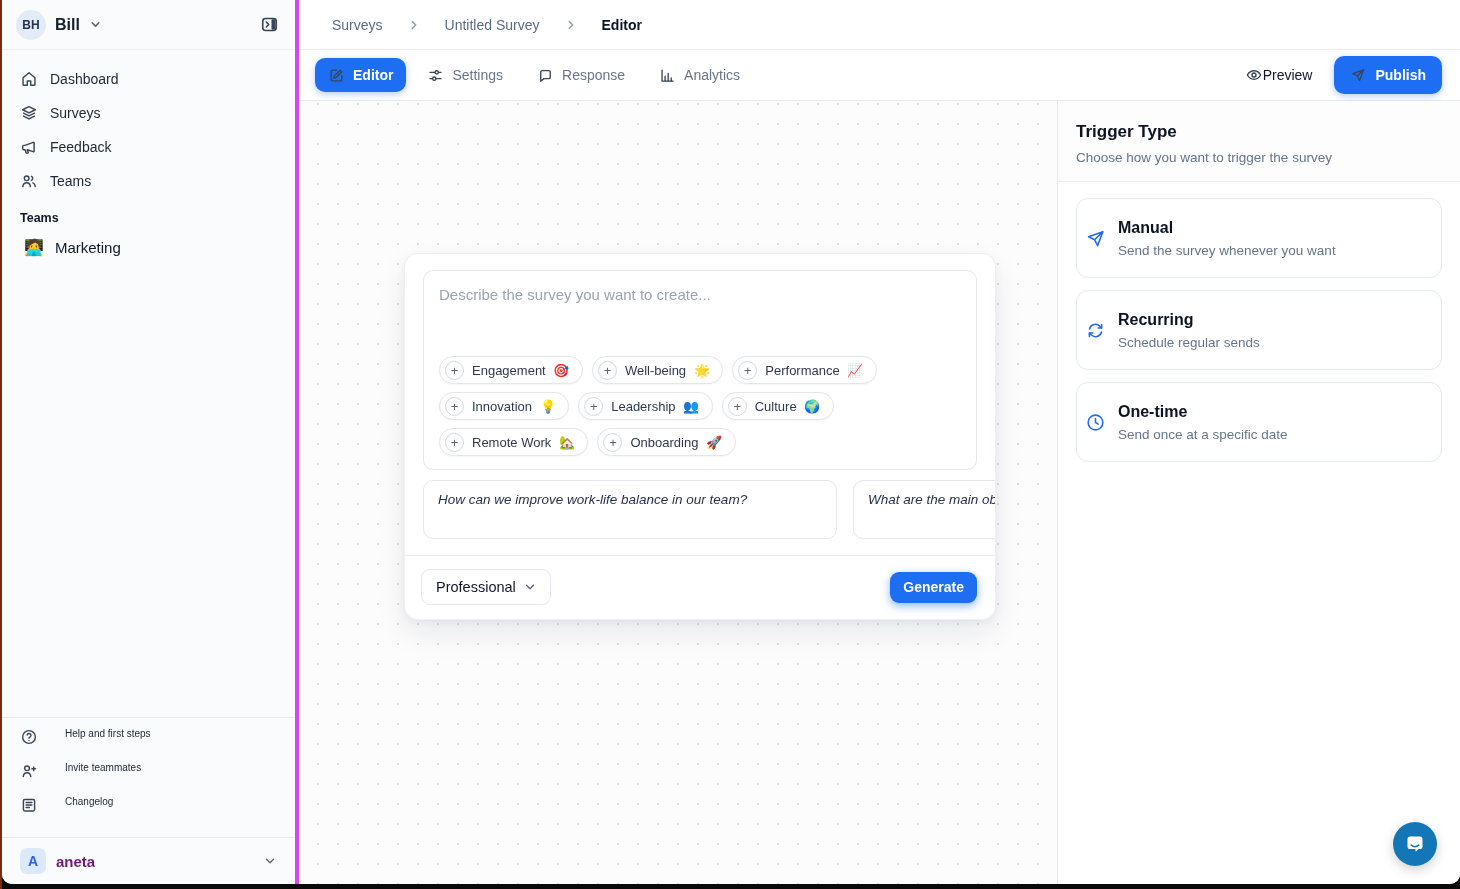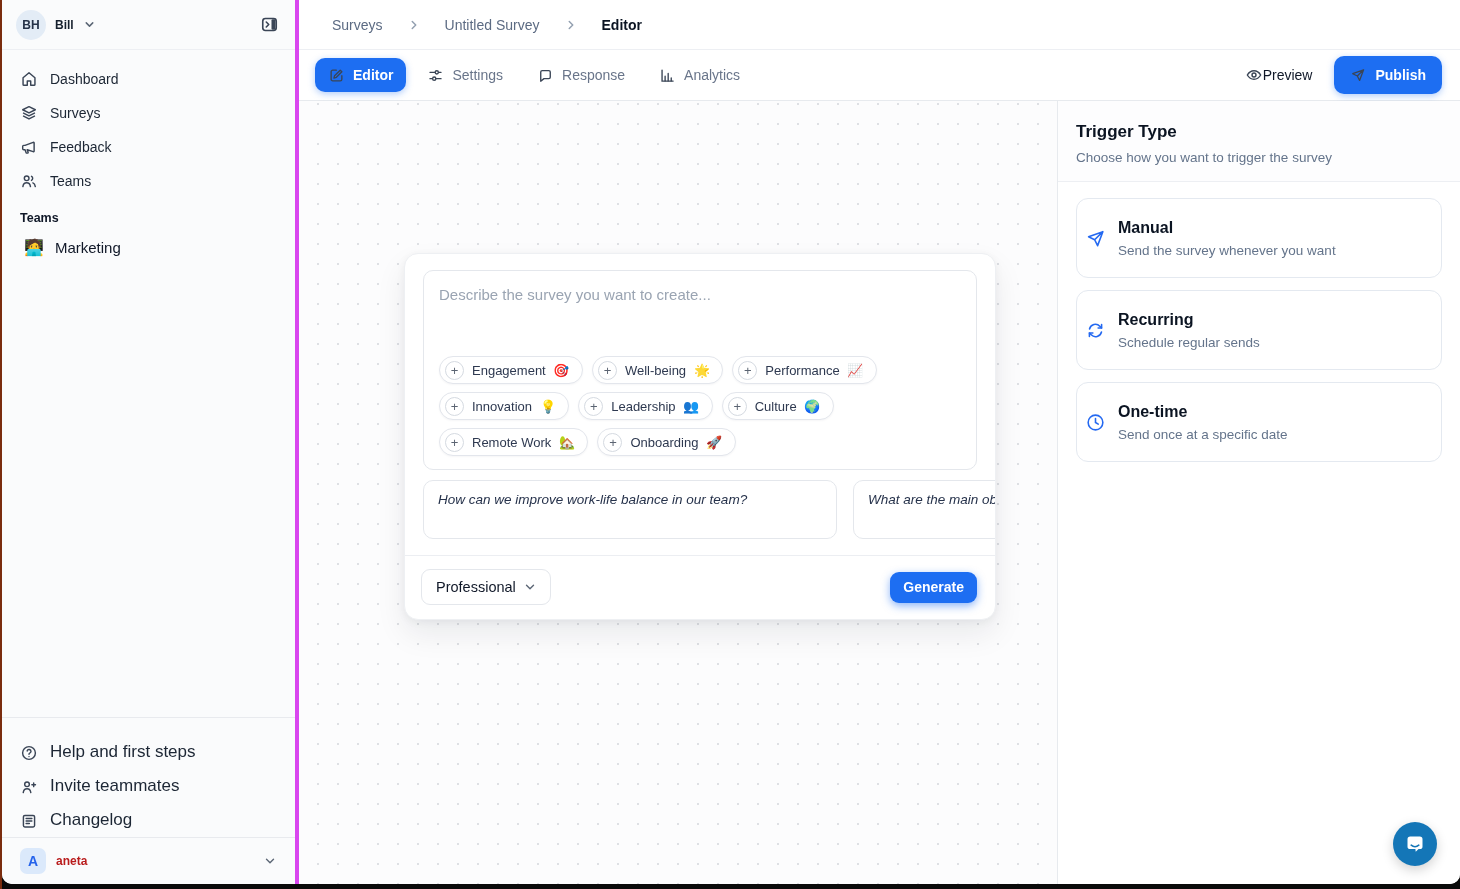--- a/index.html
+++ b/index.html
@@ -6,37 +6,37 @@
   html,body { width:1460px; height:889px; }
   body { background:#0a0a0a; font-family:"Liberation Sans", sans-serif; position:relative; overflow:hidden; }
   .screen-edge { position:absolute; left:0; top:0; width:2px; height:100%; background:#7a2c0e; }
   .window { position:absolute; left:2px; top:0; right:0; bottom:5px; background:#fff; border-radius:0 0 10px 10px; overflow:hidden; display:flex; }
 
   
   .sidebar { width:297px; background:#fafbfc; border-right:4px solid #d946ef; display:flex; flex-direction:column; flex-shrink:0; }
   .sidebar-header { height:50px; display:flex; align-items:center; gap:8px; padding:0 13px 0 14px; border-bottom:1px solid #edeff3; }
   .ws-btn { display:flex; align-items:center; gap:9px; cursor:pointer; }
   .avatar-circle { width:30px; height:30px; border-radius:50%; background:#e3ecf6; color:#253248; font-size:12px; font-weight:700; display:flex; align-items:center; justify-content:center; }
-  .ws-name { font-size:12px; font-weight:700; color:#16202e; }
+  .ws-name { font-size:16px; font-weight:700; color:#16202e; }
   .icon { color:#3a4556; display:inline-flex; }
   .icon svg { display:block; }
   .chev-sm { color:#5b6675; }
   .spacer { flex:1; }
   .collapse-btn { width:26px; height:26px; display:flex; align-items:center; justify-content:center; color:#2c3646; cursor:pointer; border-radius:6px; }
   .nav { padding:12px 10px 0; }
   .nav-item { display:flex; align-items:center; gap:12px; padding:0 8px; height:34px; border-radius:8px; font-size:14px; color:#1c2634; cursor:pointer; }
   .nav-section-label { font-size:12.5px; font-weight:700; color:#101828; padding:13px 8px 5px; }
   .team-item { display:flex; align-items:center; gap:11px; padding:0 8px 0 12px; height:34px; font-size:15px; color:#101828; cursor:pointer; }
   .team-emoji { font-size:16px; }
   .sidebar-footer { margin-top:auto; border-top:1px solid #e8eaee; padding:10px 10px 4px; }
-  .footer-item { display:flex; align-items:flex-end; gap:12px; padding:0 8px; height:34px; border-radius:8px; font-size:17px; color:#1c2634; cursor:pointer; }
+  .footer-item { display:flex; align-items:flex-start; gap:27px; padding:0 8px; height:34px; border-radius:8px; font-size:10px; color:#1c2634; cursor:pointer; }
   .footer-divider { height:1px; background:#e8eaee; margin:7px -10px 6px; }
   .user-row { display:flex; align-items:center; gap:10px; padding:4px 8px 6px; cursor:pointer; }
   .avatar-square { width:26px; height:26px; border-radius:7px; background:#dbe9fb; color:#2563eb; font-size:14px; font-weight:700; display:flex; align-items:center; justify-content:center; }
-  .user-name { font-size:12px; font-weight:700; color:#b91c1c; }
+  .user-name { font-size:15px; font-weight:700; color:#701a75; }
 
   
   .main { flex:1; display:flex; flex-direction:column; min-width:0; }
   .breadcrumb-bar { height:50px; border-bottom:1px solid #edeff3; display:flex; align-items:center; gap:24px; padding:0 24px 0 33px; background:#fff; flex-shrink:0; }
   .crumb { font-size:14px; color:#5c6b83; cursor:pointer; }
   .crumb.current { color:#0b1422; font-weight:600; cursor:default; }
   .crumb-sep { color:#93a0b0; display:inline-flex; }
 
   .toolbar { height:51px; border-bottom:1px solid #e7eaee; display:flex; align-items:center; gap:8px; padding:0 18px 0 16px; background:#fff; flex-shrink:0; }
   .tab { display:flex; align-items:center; gap:8px; height:34px; padding:0 13px; font-size:14px; font-weight:500; color:#69758a; border-radius:10px; cursor:pointer; background:transparent; border:none; font-family:inherit; }

